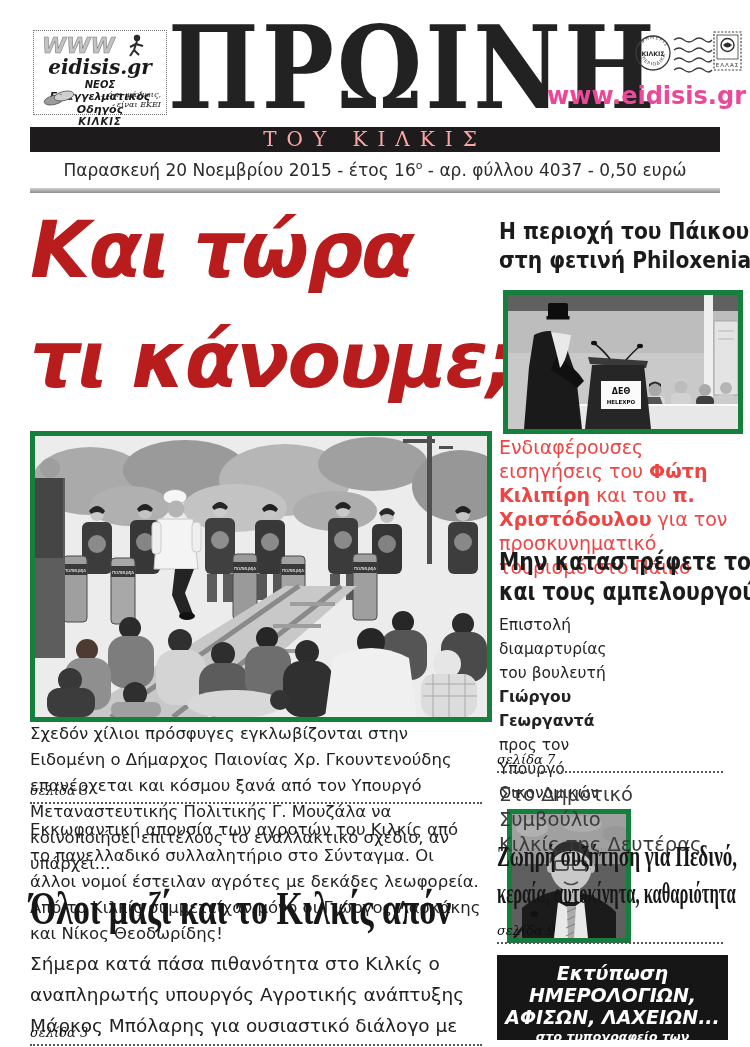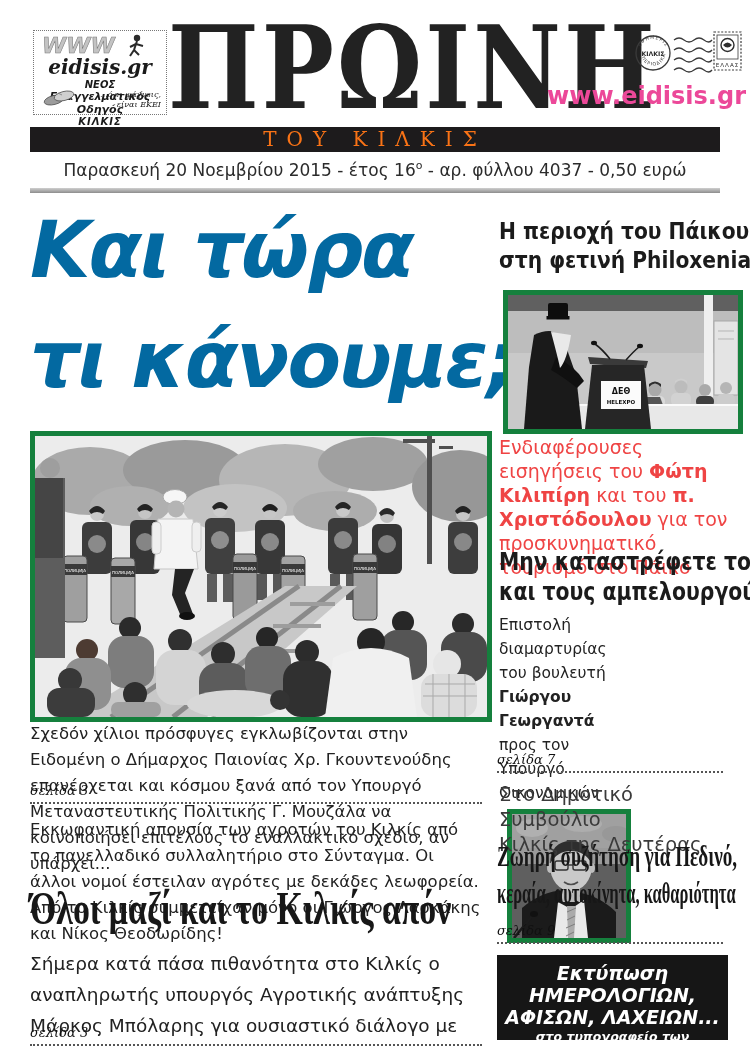--- a/index.html
+++ b/index.html
@@ -16,32 +16,32 @@
   .logo-tag{position:absolute;right:5px;bottom:4px;text-align:right;
             font:italic 8px "DejaVu Serif",serif;line-height:10px;}
   .shoes{position:absolute;left:8px;bottom:4px;}
   .mast-title{position:absolute;left:168px;top:18px;width:452px;height:104px;text-align:center;
               font-family:"DejaVu Serif",serif;font-weight:bold;font-size:96px;line-height:104px;
               letter-spacing:3px;transform:scale(1.0,1.18);transform-origin:50% 55%;color:#222;}
   .stamps{position:absolute;right:8px;top:28px;}
   .mast-site{position:absolute;right:4px;top:82px;font:bold 24px "DejaVu Sans",sans-serif;
              color:#ec4899;letter-spacing:0px;}
   .banner{position:absolute;left:30px;top:127px;width:690px;height:25px;background:#1d1b1c;
-          color:#f97316;text-align:center;font-family:"DejaVu Serif",serif;font-size:20px;
+          color:#fca5a5;text-align:center;font-family:"DejaVu Serif",serif;font-size:20px;
           line-height:25px;letter-spacing:10px;}
   .dateline{position:absolute;left:0;top:159px;width:100%;text-align:center;
             font-size:17px;color:#2b2b2b;}
   .dateline sup{font-size:11px;}
   .grayrule{position:absolute;left:30px;top:188px;width:690px;height:5px;
             background:linear-gradient(#cfcfcf,#8d8d8d);}
   
   .maincol{position:absolute;left:30px;top:205px;width:452px;height:842px;}
   .sidecol{position:absolute;left:497px;top:205px;width:238px;height:842px;}
   .hl{position:absolute;left:0;font-family:"DejaVu Sans",sans-serif;font-style:italic;
-      font-weight:bold;font-size:78px;line-height:1;letter-spacing:-2px;color:#0369a1;white-space:nowrap;}
+      font-weight:bold;font-size:78px;line-height:1;letter-spacing:-2px;color:#b91c1c;white-space:nowrap;}
   .photo-frame{position:absolute;border:5px solid #15803d;background:#c4b5fd;overflow:hidden;}
   .deck{position:absolute;left:0;width:452px;font-size:16.5px;line-height:26px;color:#222;}
   .deck b{font-weight:normal;}
   .deck3{font-size:18.5px;line-height:31px;}
   .pageref{position:absolute;left:0;width:100%;border-bottom:2px dotted #555;padding-bottom:4px;
            font:italic 13px "DejaVu Serif",serif;color:#111;}
   .h2cond{position:absolute;left:0;white-space:nowrap;font-family:"Liberation Serif",serif;
           font-weight:bold;color:#171717;}
   .squeeze{display:inline-block;transform-origin:0 50%;white-space:nowrap;}
   

